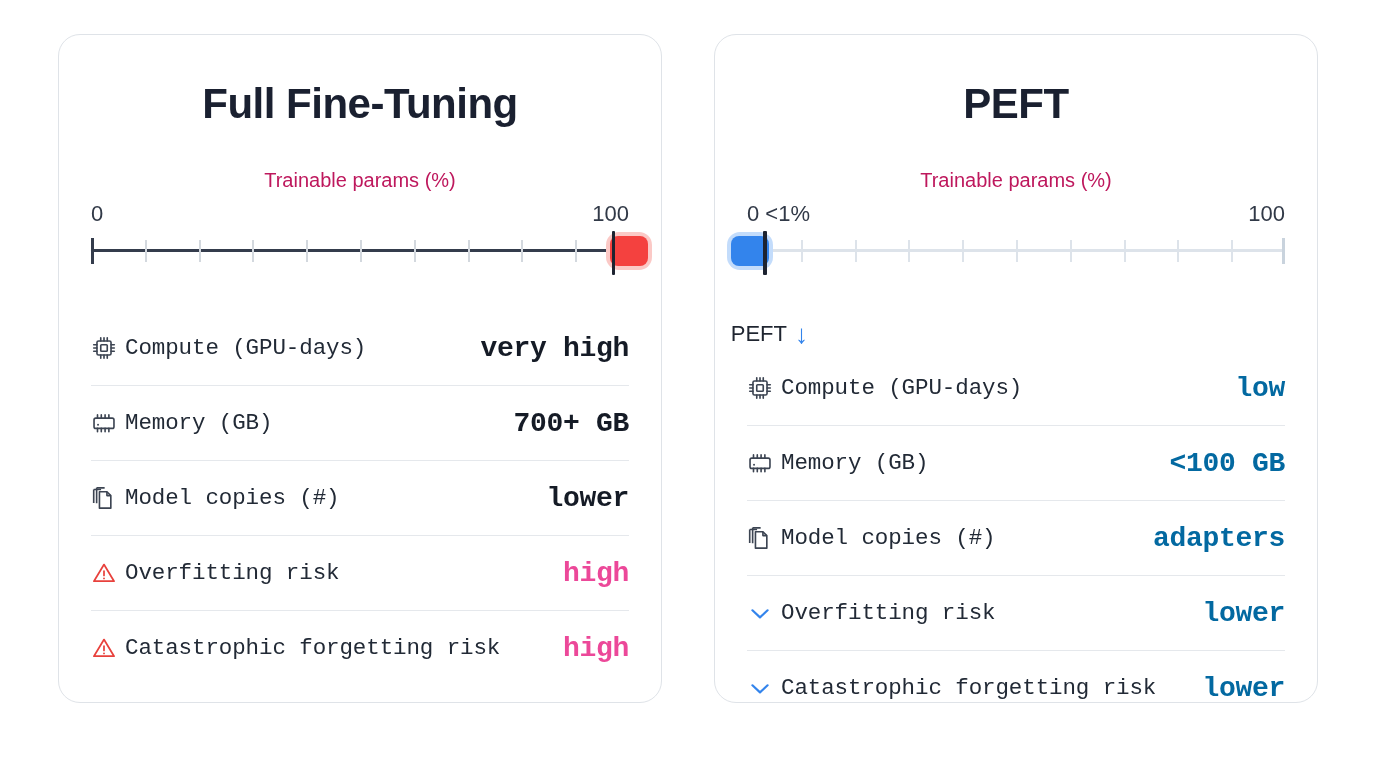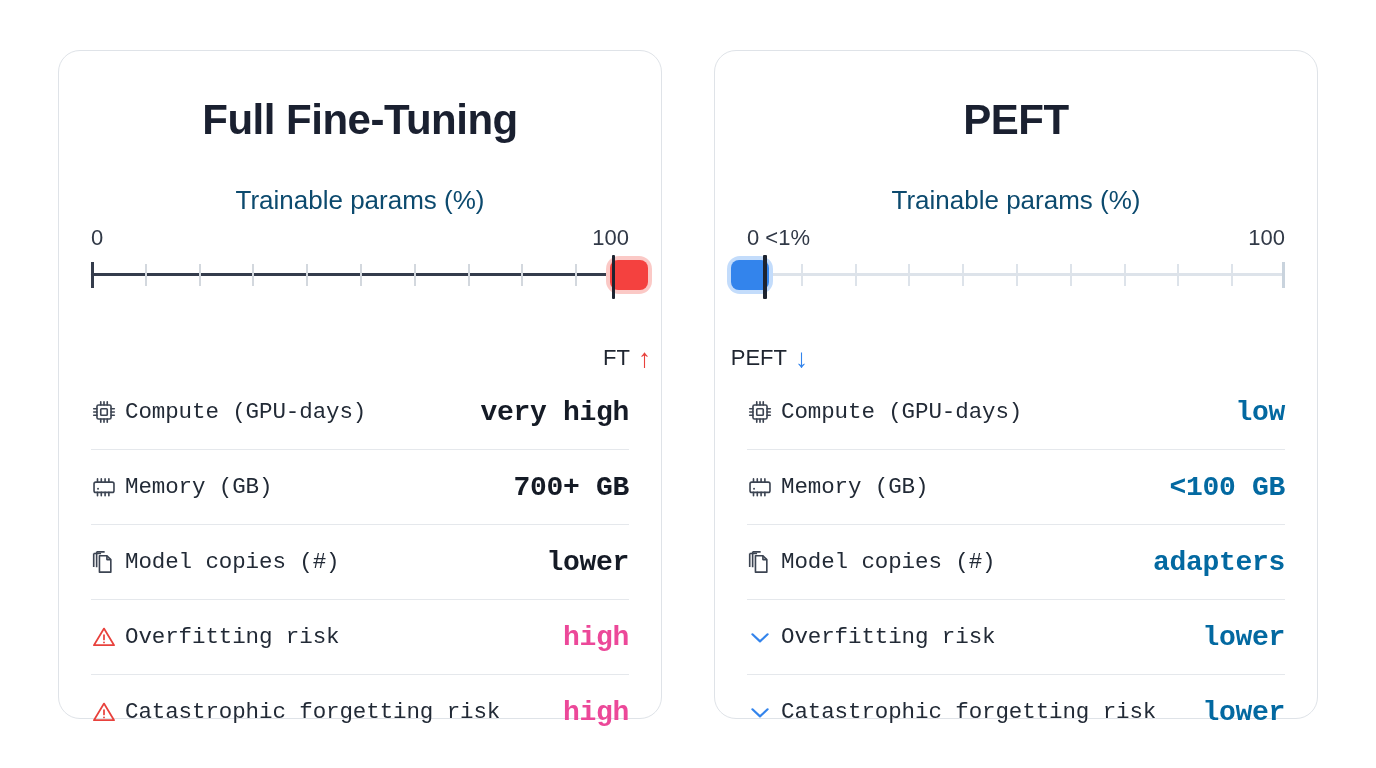--- a/index.html
+++ b/index.html
@@ -16,21 +16,21 @@
   }
 
   .board {
     position: relative;
     width: 1376px;
     height: 768px;
     display: flex;
     justify-content: center;
     align-items: flex-start;
     gap: 52px;
-    padding-top: 50px;
+    padding-top: 34px;
     box-sizing: border-box;
   }
 
   .card {
     position: relative;
     width: 604px;
     height: 669px;
     box-sizing: border-box;
     background: #ffffff;
     border: 1.4px solid #dfe3e8;
@@ -46,22 +46,22 @@
     color: #1a2030;
     margin-top: 48px;
     line-height: 1;
   }
 
   .slider-block {
     margin-top: 44px;
   }
   .slider-caption {
     text-align: center;
-    font-size: 26px;
-    color: #0c4a6e;
+    font-size: 20px;
+    color: #be185d;
     font-weight: 400;
   }
 
   .scale-row {
     position: relative;
     height: 30px;
     margin-top: 9px;
   }
   .scale-min, .scale-max {
     position: absolute;
@@ -226,26 +226,20 @@
           <div class="tick dark" style="left: 60%;"></div>
           <div class="tick dark" style="left: 70%;"></div>
           <div class="tick dark" style="left: 80%;"></div>
           <div class="tick dark" style="left: 90%;"></div>
           <div class="thumb red" style="left: 100%;">
             <div class="halo"></div>
             <div class="body"></div>
             <div class="needle"></div>
           </div>
         </div>
-      <div style="position:relative;height:40px;">
-        <div class="thumb-label right-aligned" id="thumblabel-left" style="left: calc(100% + 22px);">
-          <span>FT</span>
-          <span class="arrow-glyph up">↑</span>
-        </div>
-      </div>
     </div>
 
     <div class="rows">
 
       <div class="row">
         <span class="row-icon">
           <svg width="26" height="26" viewBox="0 0 24 24" fill="none" stroke="#3c4452" stroke-width="1.5" stroke-linecap="round">
             <rect x="5.5" y="5.5" width="13" height="13" rx="1.5"></rect>
             <rect x="9" y="9" width="6" height="6" rx="0.8"></rect>
             <path d="M9 2.5v3M12 2.5v3M15 2.5v3M9 18.5v3M12 18.5v3M15 18.5v3M2.5 9h3M2.5 12h3M2.5 15h3M18.5 9h3M18.5 12h3M18.5 15h3"></path>

